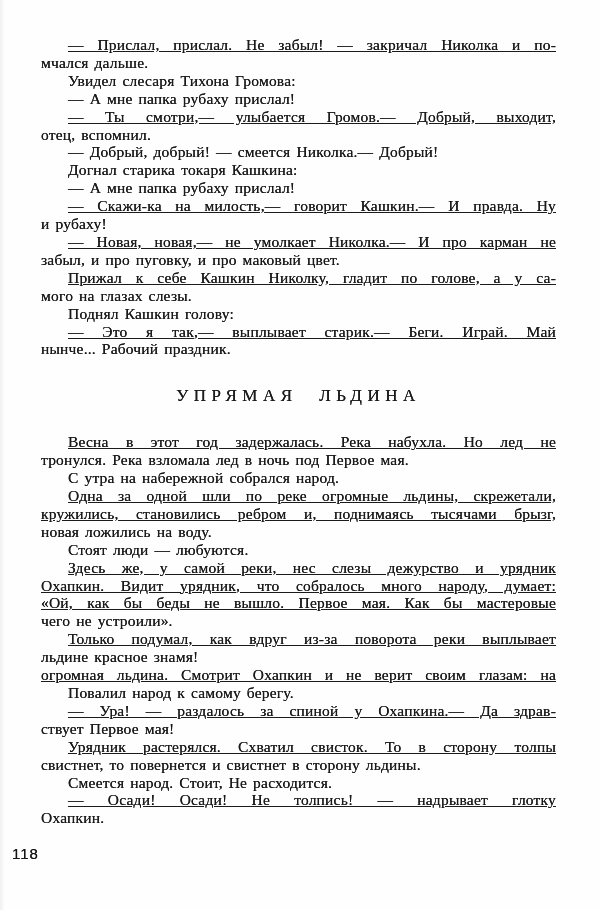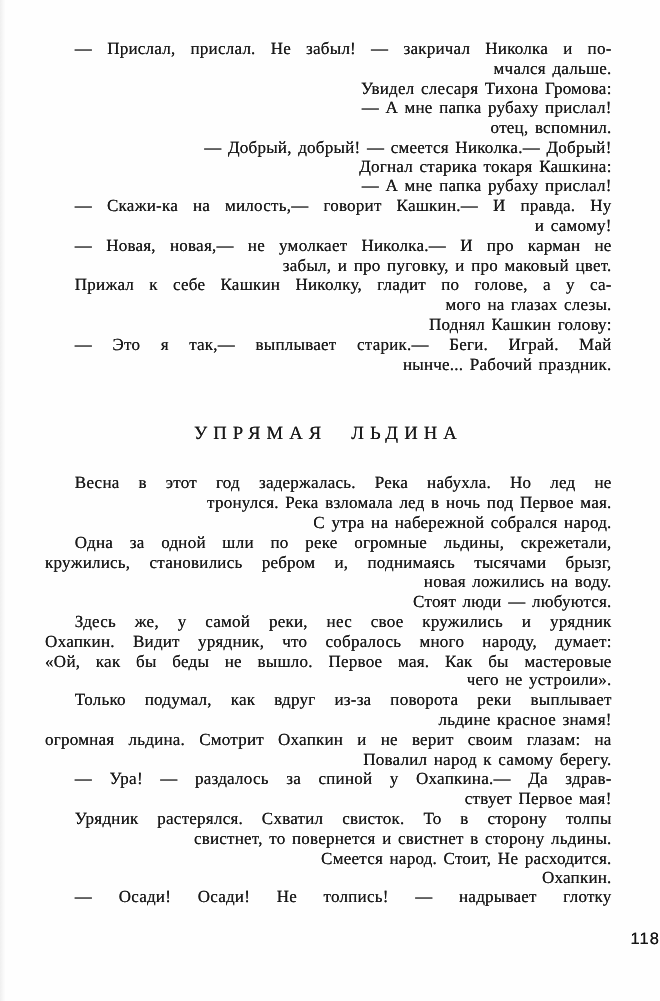--- a/index.html
+++ b/index.html
@@ -30,95 +30,97 @@
     position: absolute;
     left: 41px;
     right: 44px;
     top: 36px;
   }
   .line {
     font-size: 15.5px;
     line-height: 17.9px;
     letter-spacing: 0.2px;
     word-spacing: 0.12em;
-    text-align: right;
+    text-align: left;
     text-shadow: 0 0 0.35px currentColor;
     white-space: normal;
   }
   .line.j {
     text-align: justify;
     text-align-last: justify;
+    text-decoration: underline;
   }
   .line.ind {
     text-indent: 27px;
   }
   .story-heading {
     text-align: center;
     font-size: 17px;
     line-height: 20px;
     letter-spacing: 5.5px;
     word-spacing: 12px;
-    margin: 44px 0 27px 0;
+    margin: 28px 0 27px 0;
     font-weight: 400;
     text-shadow: 0 0 0.4px currentColor;
   }
   .page-number {
     position: absolute;
     left: 12px;
     right: 0;
     top: 845px;
-    text-align: right;
+    text-align: left;
     font-family: "Liberation Sans", "DejaVu Sans", sans-serif;
     font-size: 15px;
     letter-spacing: 1px;
     color: #161616;
     text-shadow: 0 0 0.3px currentColor;
   }
 </style>
 </head>
 <body>
 
 <div class="page">
   <div class="edge-shadow"></div>
   <div class="text-block" id="textBlock">
       <div class="line ind j">— Прислал, прислал. Не забыл! — закричал Николка и по-</div>
       <div class="line">мчался дальше.</div>
       <div class="line ind">Увидел слесаря Тихона Громова:</div>
       <div class="line ind">— А мне папка рубаху прислал!</div>
+      <div class="line ind j">— Ты смотри,— улыбается Громов.— Добрый, выходит,</div>
       <div class="line">отец, вспомнил.</div>
       <div class="line ind">— Добрый, добрый! — смеется Николка.— Добрый!</div>
       <div class="line ind">Догнал старика токаря Кашкина:</div>
       <div class="line ind">— А мне папка рубаху прислал!</div>
       <div class="line ind j">— Скажи-ка на милость,— говорит Кашкин.— И правда. Ну</div>
-      <div class="line">и самому!</div>
+      <div class="line">и рубаху!</div>
       <div class="line ind j">— Новая, новая,— не умолкает Николка.— И про карман не</div>
       <div class="line">забыл, и про пуговку, и про маковый цвет.</div>
       <div class="line ind j">Прижал к себе Кашкин Николку, гладит по голове, а у са-</div>
       <div class="line">мого на глазах слезы.</div>
       <div class="line ind">Поднял Кашкин голову:</div>
       <div class="line ind j">— Это я так,— выплывает старик.— Беги. Играй. Май</div>
       <div class="line">нынче... Рабочий праздник.</div>
       <div class="story-heading">УПРЯМАЯ ЛЬДИНА</div>
       <div class="line ind j">Весна в этот год задержалась. Река набухла. Но лед не</div>
       <div class="line">тронулся. Река взломала лед в ночь под Первое мая.</div>
       <div class="line ind">С утра на набережной собрался народ.</div>
       <div class="line ind j">Одна за одной шли по реке огромные льдины, скрежетали,</div>
       <div class="line j">кружились, становились ребром и, поднимаясь тысячами брызг,</div>
       <div class="line">новая ложились на воду.</div>
       <div class="line ind">Стоят люди — любуются.</div>
-      <div class="line ind j">Здесь же, у самой реки, нес свое кружились и урядник</div>
+      <div class="line ind j">Здесь же, у самой реки, нес слезы дежурство и урядник</div>
       <div class="line j">Охапкин. Видит урядник, что собралось много народу, думает:</div>
       <div class="line j">«Ой, как бы беды не вышло. Первое мая. Как бы мастеровые</div>
       <div class="line">чего не устроили».</div>
       <div class="line ind j">Только подумал, как вдруг из-за поворота реки выплывает</div>
       <div class="line">льдине красное знамя!</div>
       <div class="line j">огромная льдина. Смотрит Охапкин и не верит своим глазам: на</div>
       <div class="line ind">Повалил народ к самому берегу.</div>
       <div class="line ind j">— Ура! — раздалось за спиной у Охапкина.— Да здрав-</div>
       <div class="line">ствует Первое мая!</div>
       <div class="line ind j">Урядник растерялся. Схватил свисток. То в сторону толпы</div>
       <div class="line">свистнет, то повернется и свистнет в сторону льдины.</div>
       <div class="line ind">Смеется народ. Стоит, Не расходится.</div>
+      <div class="line ind j">— Осади! Осади! Не толпись! — надрывает глотку</div>
       <div class="line">Охапкин.</div>
-      <div class="line ind j">— Осади! Осади! Не толпись! — надрывает глотку</div>
     </div>
   <div class="page-number">118</div>
 </div>
 
 </body></html>

